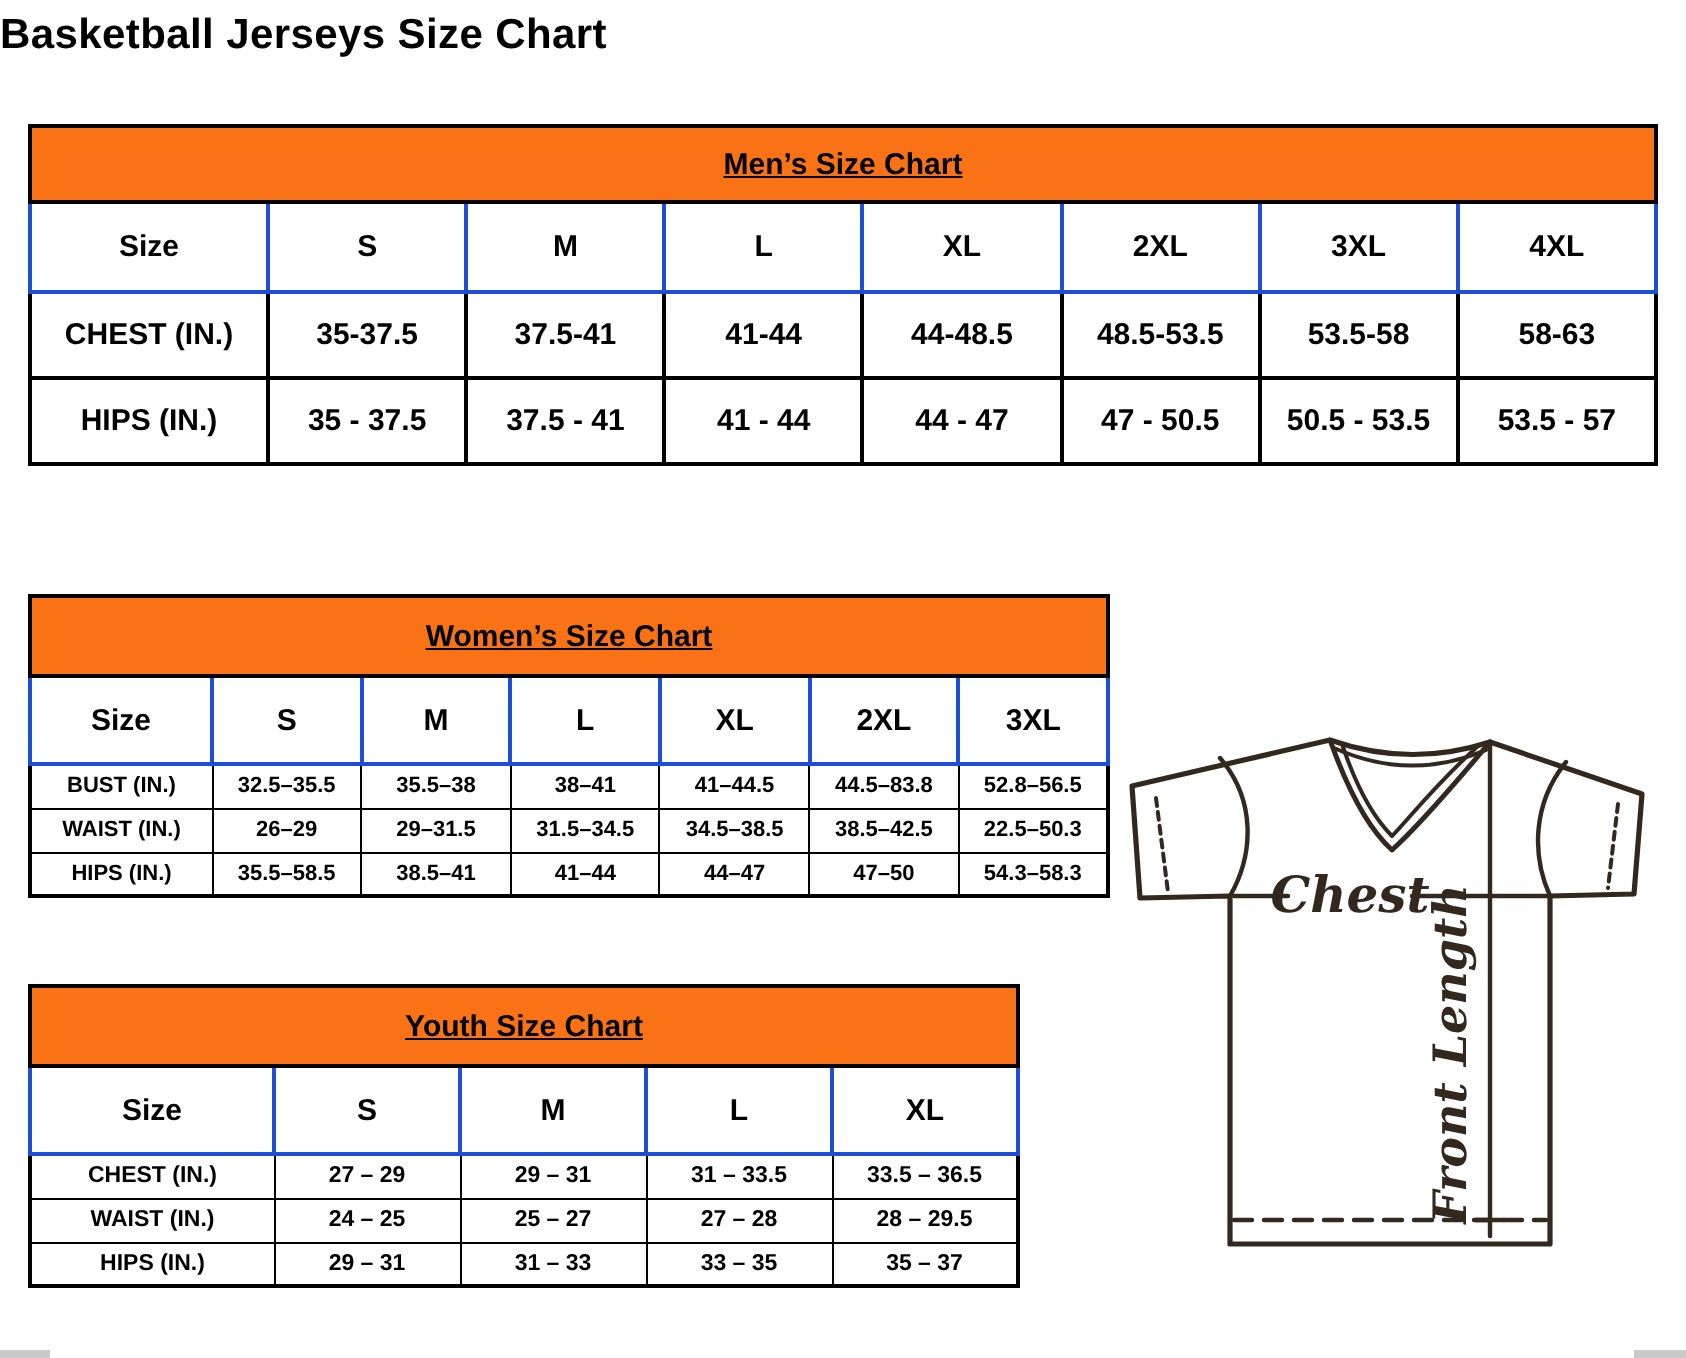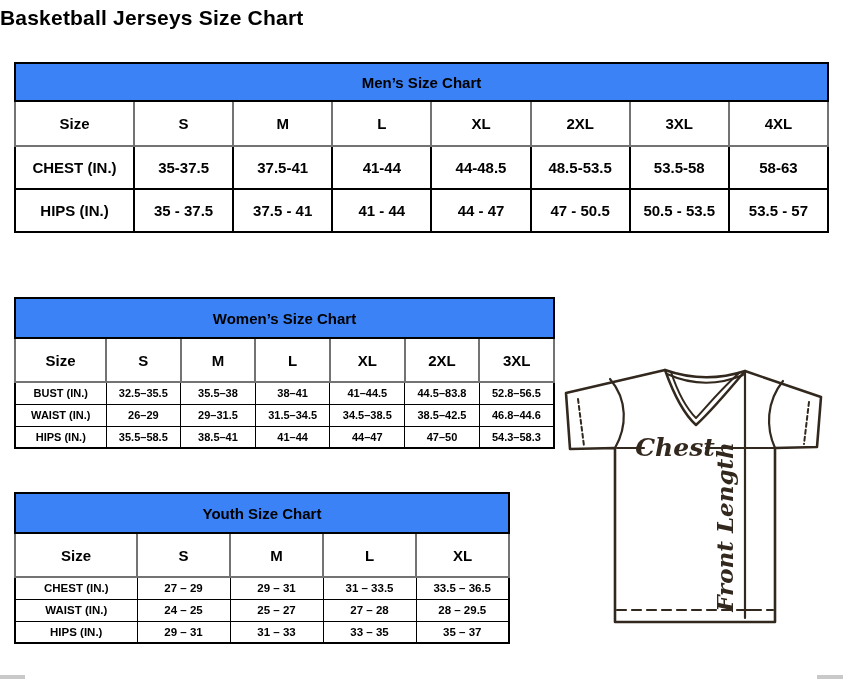--- a/index.html
+++ b/index.html
@@ -29,26 +29,27 @@
   .size-table th, .size-table td {
     border: 1px solid #000;
     text-align: center;
     vertical-align: middle;
     font-weight: bold;
     padding: 0 2px;
     overflow: hidden;
     white-space: nowrap;
   }
   .size-table tr.title-row th {
-    background: #3b82f6;
+    background: #f97316;
     border: 2px solid #000;
     font-size: 15px;
+    text-decoration: underline;
   }
   .size-table tr.header-row th {
-    border: 2px solid #737373;
+    border: 2px solid #1d4ed8;
     font-size: 15px;
   }
   
   #mens-table { left: 14px; top: 62px; width: 815px; }
   #mens-table th, #mens-table td { border-width: 2px; font-size: 15px; }
   #mens-table col.label-col { width: 119px; }
   #mens-table tr.title-row  { height: 38px; }
   #mens-table tr.header-row { height: 45px; }
   #mens-table tr.data-row   { height: 43px; }
   
@@ -162,21 +163,21 @@
         <td>44.5–83.8</td>
         <td>52.8–56.5</td>
       </tr>
       <tr class="data-row">
         <th>WAIST (IN.)</th>
         <td>26–29</td>
         <td>29–31.5</td>
         <td>31.5–34.5</td>
         <td>34.5–38.5</td>
         <td>38.5–42.5</td>
-        <td>46.8–44.6</td>
+        <td>22.5–50.3</td>
       </tr>
       <tr class="data-row">
         <th>HIPS (IN.)</th>
         <td>35.5–58.5</td>
         <td>38.5–41</td>
         <td>41–44</td>
         <td>44–47</td>
         <td>47–50</td>
         <td>54.3–58.3</td>
       </tr>

